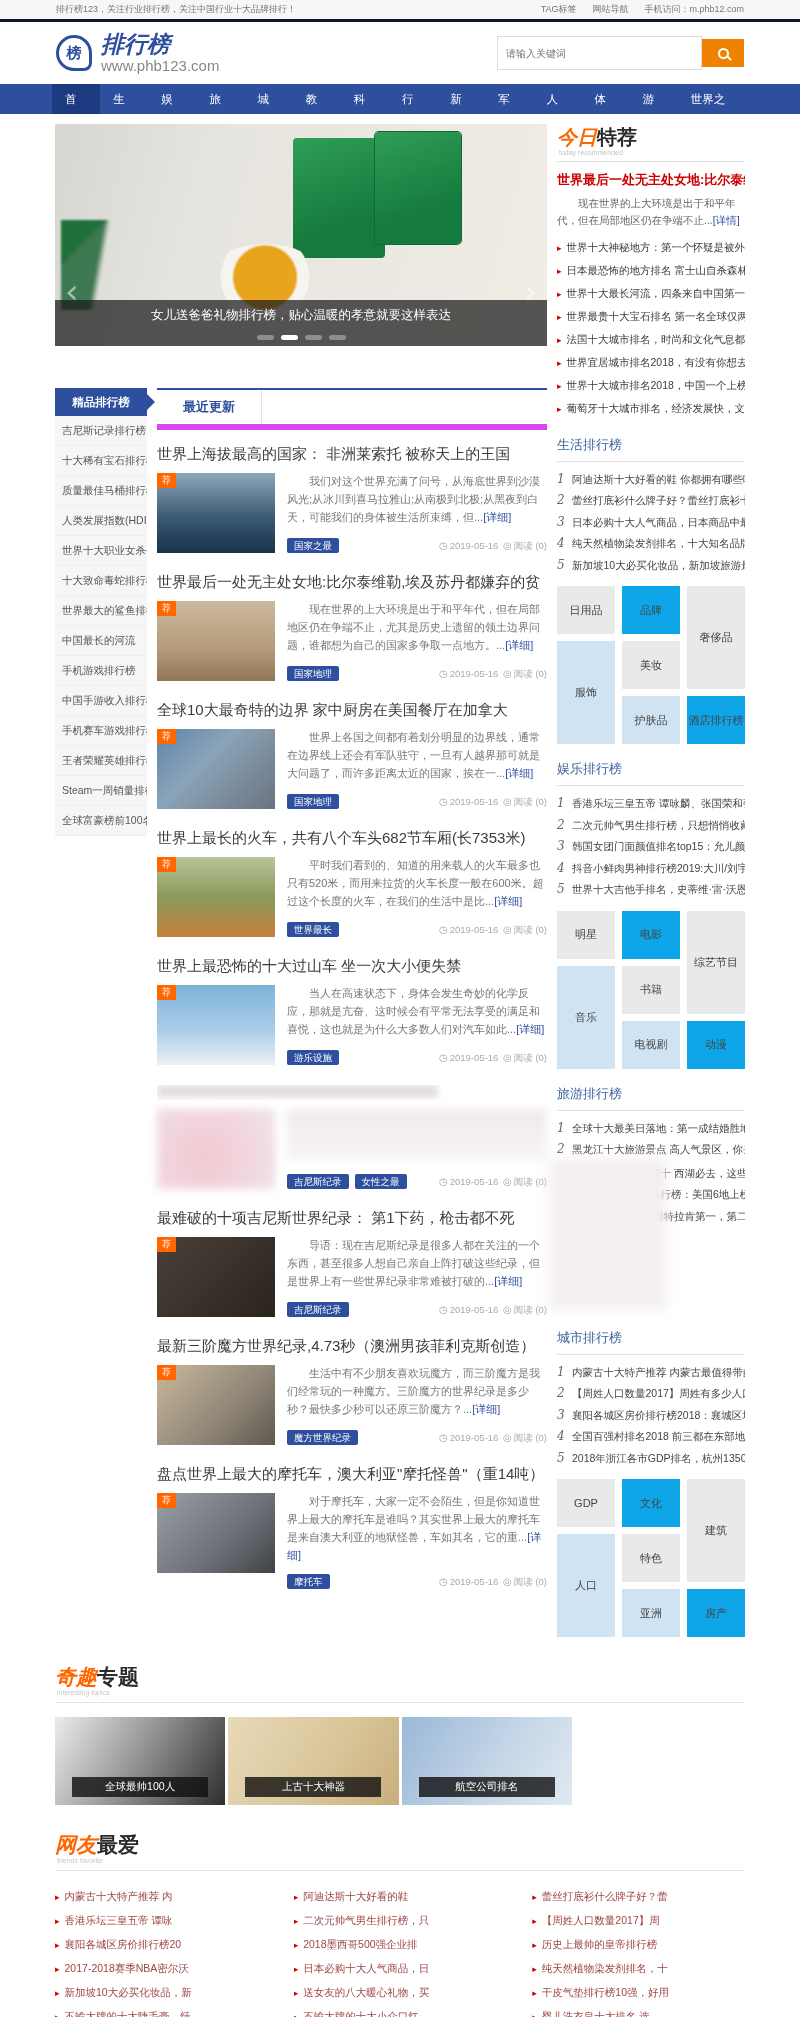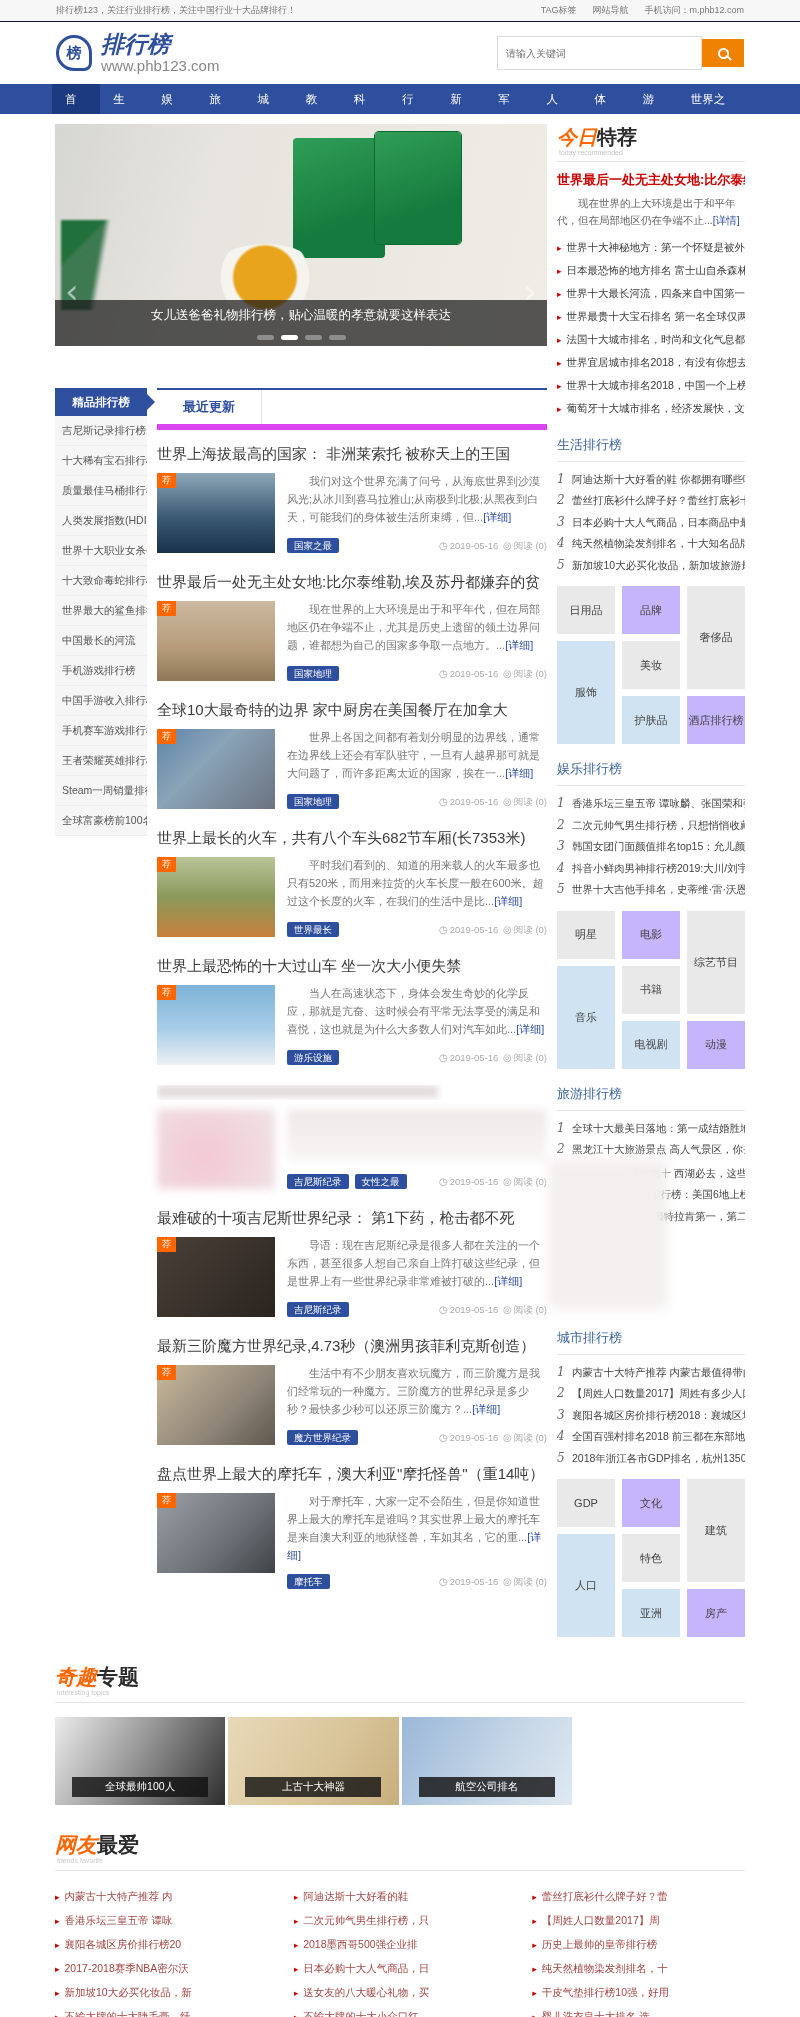--- a/index.html
+++ b/index.html
@@ -1,21 +1,21 @@
 <!DOCTYPE html>
 <html><head>
 <meta charset="utf-8">
 <style>
   html,body{margin:0;padding:0;background:#fff;}
   body{width:800px;font-family:"Liberation Sans","DejaVu Sans",sans-serif;color:#333;}
   *{box-sizing:border-box;}
   .nowrap{white-space:nowrap;overflow:hidden;}
 
   
-  .topbar{height:22px;background:#f7f7f7;border-bottom:1px solid #0f172a;display:flex;justify-content:space-between;align-items:center;padding:0 56px;font-size:9px;color:#777;}
+  .topbar{height:22px;background:#f7f7f7;border-bottom:3px solid #0f172a;display:flex;justify-content:space-between;align-items:center;padding:0 56px;font-size:9px;color:#777;}
   .topbar .links span{margin-left:16px;cursor:pointer;}
 
   
   .header{height:62px;display:flex;align-items:center;justify-content:space-between;padding:0 56px;}
   .logo{display:flex;align-items:center;gap:9px;}
   .logo-mark{width:36px;height:36px;border:3px solid #2e4e9e;border-radius:50% 50% 8px 50%;color:#2e4e9e;display:flex;align-items:center;justify-content:center;font-size:15px;font-weight:bold;transform:rotate(0deg);}
   .logo-cn{font-size:23px;color:#2e4e9e;font-weight:bold;font-style:italic;font-family:"DejaVu Serif","Liberation Serif",serif;line-height:1;}
   .logo-url{font-size:15px;color:#888;margin-top:2px;}
   .search{display:flex;align-items:center;}
   .search input{width:205px;height:31px;border:1px solid #dcdcdc;font-size:10px;padding:16px 8px;color:#666;outline:none;}
@@ -92,21 +92,21 @@
   .b-item{font-size:10.5px;color:#3b3b3b;line-height:22px;white-space:nowrap;overflow:hidden;cursor:pointer;}
   .b-item::before{content:"▸";color:#c00;margin-right:5px;font-size:9px;}
   .r-sec{margin-top:16px;}
   .r-head{font-size:13px;color:#39629c;padding-bottom:7px;border-bottom:1px solid #e2e2e2;margin-bottom:7px;cursor:pointer;}
   .rk{display:flex;line-height:21.5px;cursor:pointer;}
   .rk .num{width:15px;flex:none;font-family:"DejaVu Serif","Liberation Serif",serif;font-style:italic;color:#666;font-size:12px;}
   .rk .txt{font-size:10.5px;color:#444;white-space:nowrap;overflow:hidden;}
   .tiles{display:grid;grid-template-columns:1fr 1fr 1fr;grid-template-areas:"a b c" "d e c" "d f g";gap:7px;margin-top:10px;}
   .tile{min-height:48px;display:flex;align-items:center;justify-content:center;font-size:11px;color:#444;cursor:pointer;}
   .ta{grid-area:a}.tb{grid-area:b}.tc{grid-area:c}.td{grid-area:d}.te{grid-area:e}.tf{grid-area:f}.tg{grid-area:g}
-  .gray{background:#e9e9e9}.orange{background:#c4b5fd}.blue{background:#cfe3f2}
+  .gray{background:#e9e9e9}.orange{background:#0ea5e9}.blue{background:#cfe3f2}
   .frag-wrap{position:relative;margin-top:2px;height:150px;}
   .frag{font-size:10.5px;color:#444;line-height:21.5px;white-space:nowrap;overflow:hidden;padding-left:72px;cursor:pointer;}
   .blur-box{position:absolute;left:-8px;top:-4px;width:118px;height:150px;background:#f3efee;filter:blur(6px);}
 
   
   .sec2{margin:26px 55px 0;}
   .sec2-title .cn1{color:#f60;font-size:21px;font-weight:bold;font-style:italic;}
   .sec2-title .cn2{color:#2b2b2b;font-size:21px;font-weight:bold;}
   .sec2-sub{font-size:7px;color:#c8c8c8;margin:-2px 0 6px 2px;}
   .sec2-rule{border-bottom:1px solid #e4e4e4;margin-bottom:14px;}

